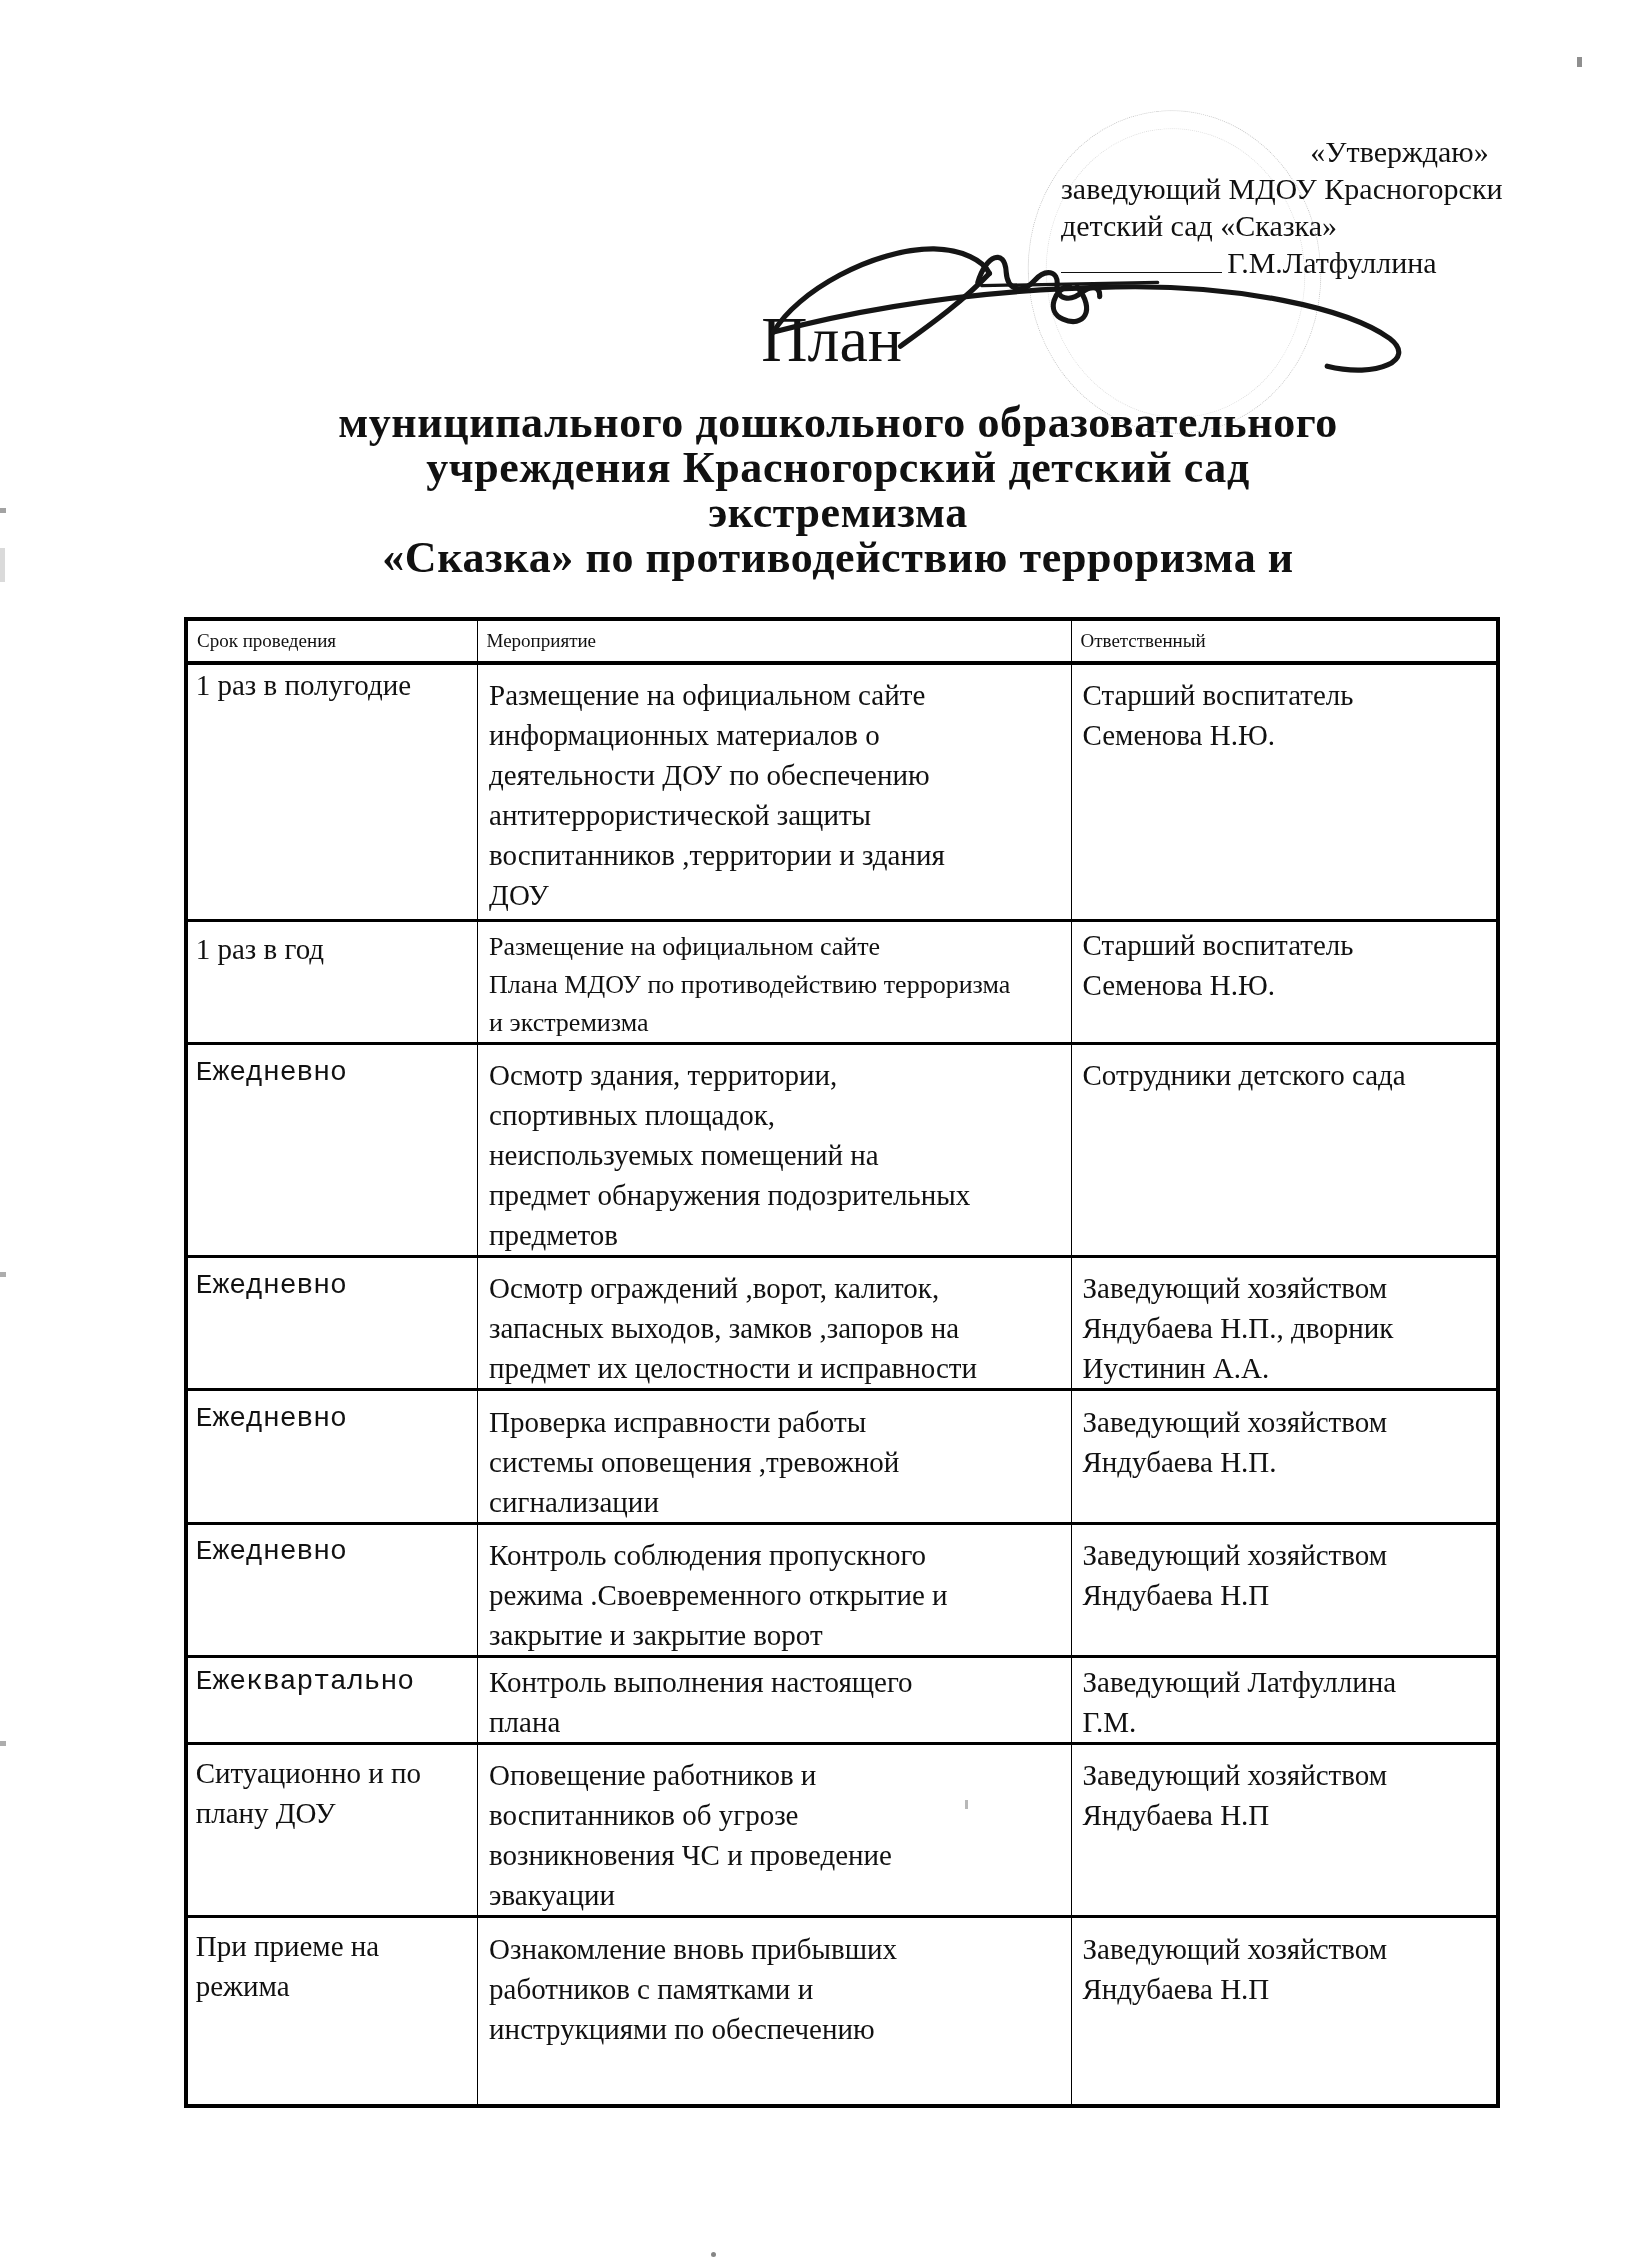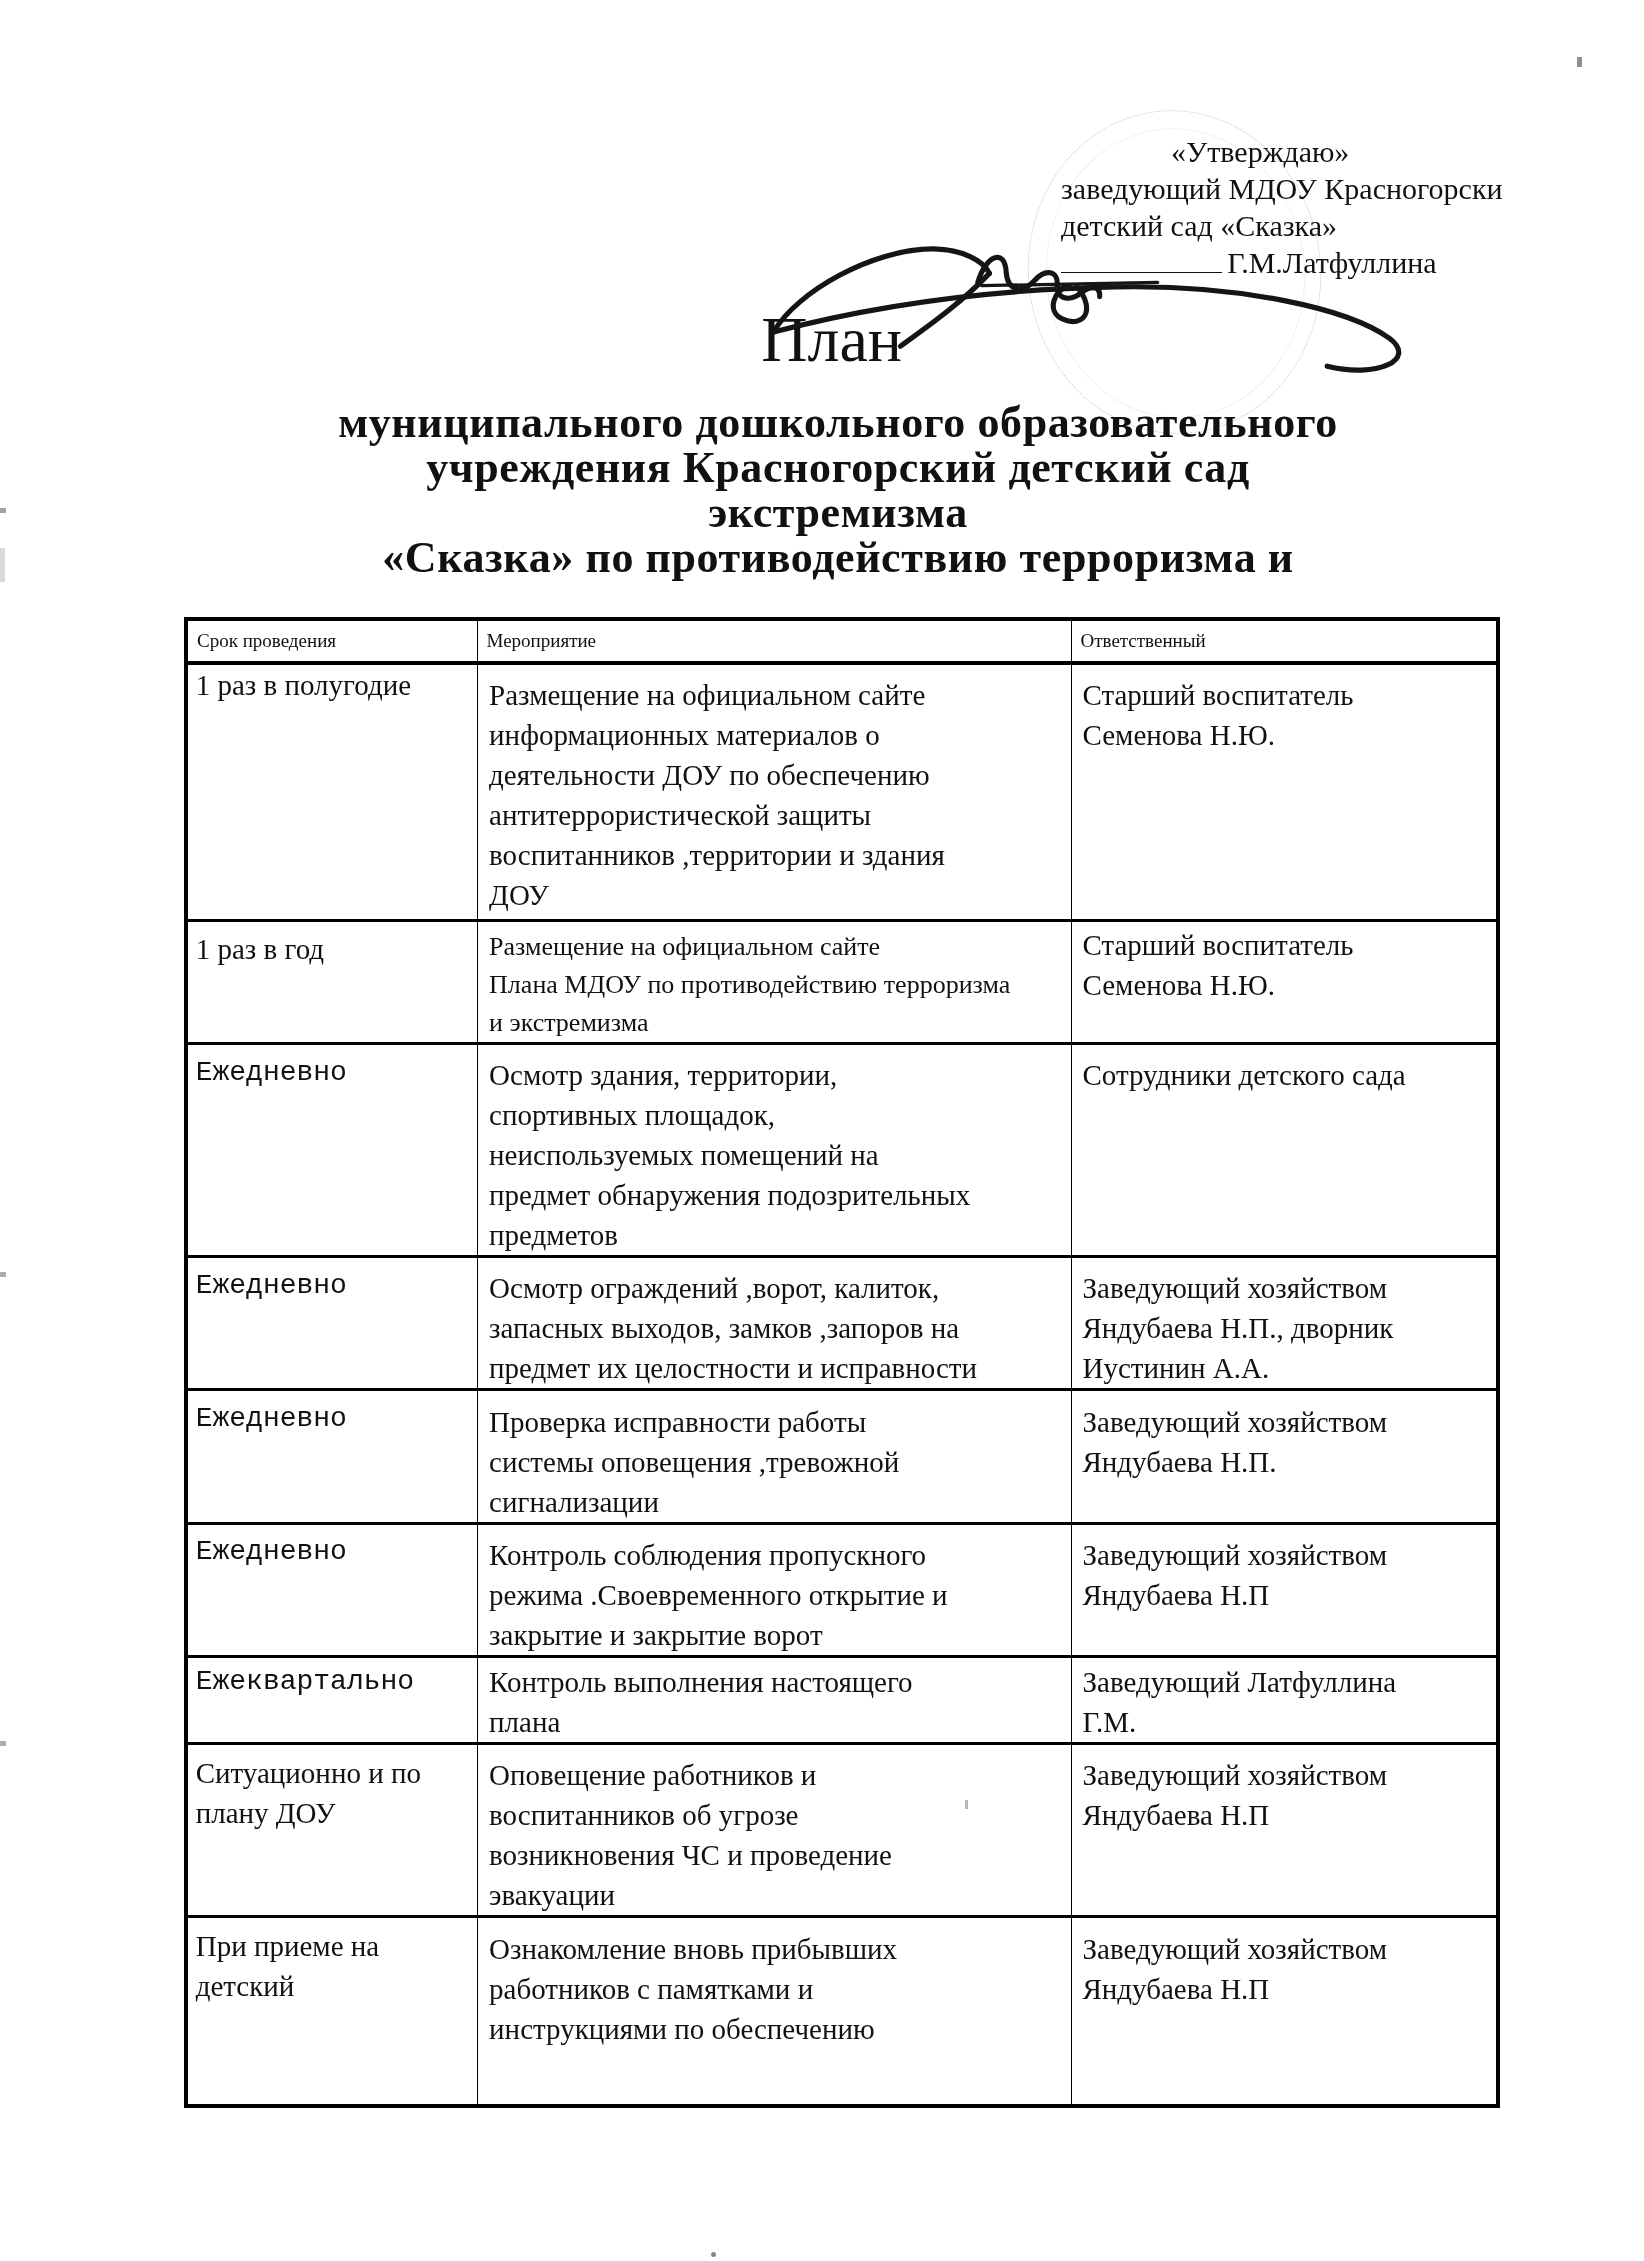--- a/index.html
+++ b/index.html
@@ -16,21 +16,21 @@
   
   .approval {
     position: absolute;
     left: 1061px;
     top: 133px;
     width: 567px;
     font-size: 30px;
     line-height: 37px;
     white-space: nowrap;
   }
-  .approval .indent { padding-left: 110px; }
+  .approval .indent { padding-left: 110px; text-align: center; }
   .sig-underline {
     display: inline-block;
     width: 161px;
     height: 24.5px;
     border-bottom: 1.9px solid #111;
     margin-right: 5.2px;
     vertical-align: baseline;
   }
 
   
@@ -258,21 +258,21 @@
 плану ДОУ</td>
       <td class="c-act">Оповещение работников и
 воспитанников об угрозе
 возникновения ЧС и проведение
 эвакуации</td>
       <td class="c-resp">Заведующий хозяйством
 Яндубаева Н.П</td>
     </tr>
     <tr class="r9">
       <td class="c-per v-bot x-center" style="padding-bottom:18px">При приеме на
-детский</td>
+режима</td>
       <td class="c-act">Ознакомление вновь прибывших
 работников  с памятками  и
 инструкциями по обеспечению</td>
       <td class="c-resp">Заведующий хозяйством
 Яндубаева Н.П</td>
     </tr>
   </tbody>
     </table>
 
   <div class="art a-edge1"></div>

